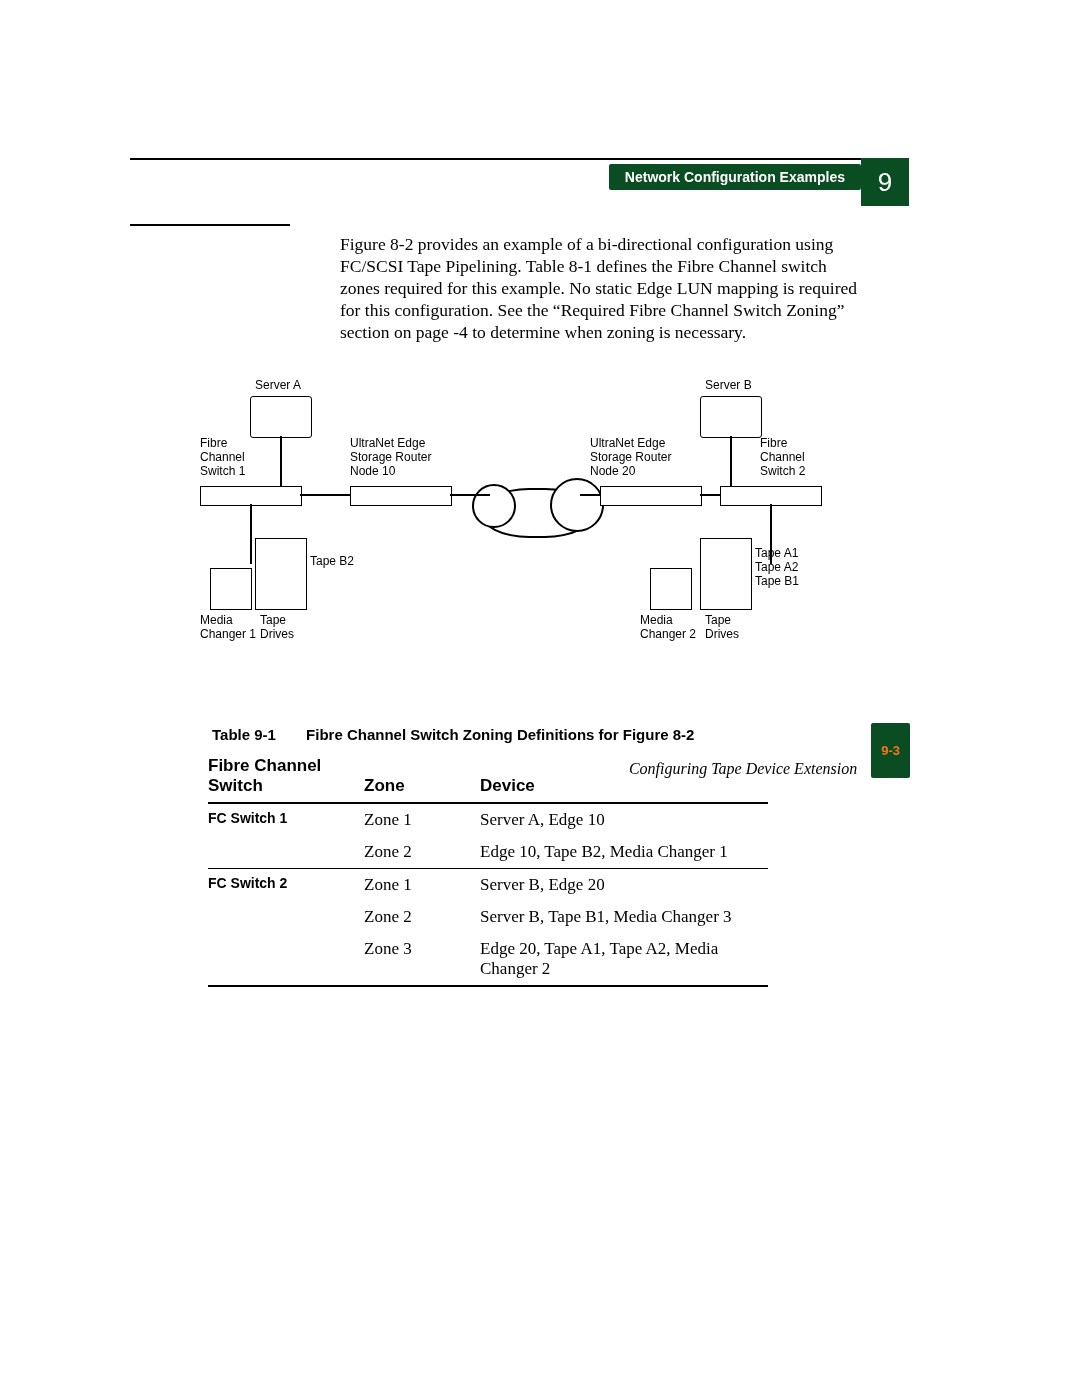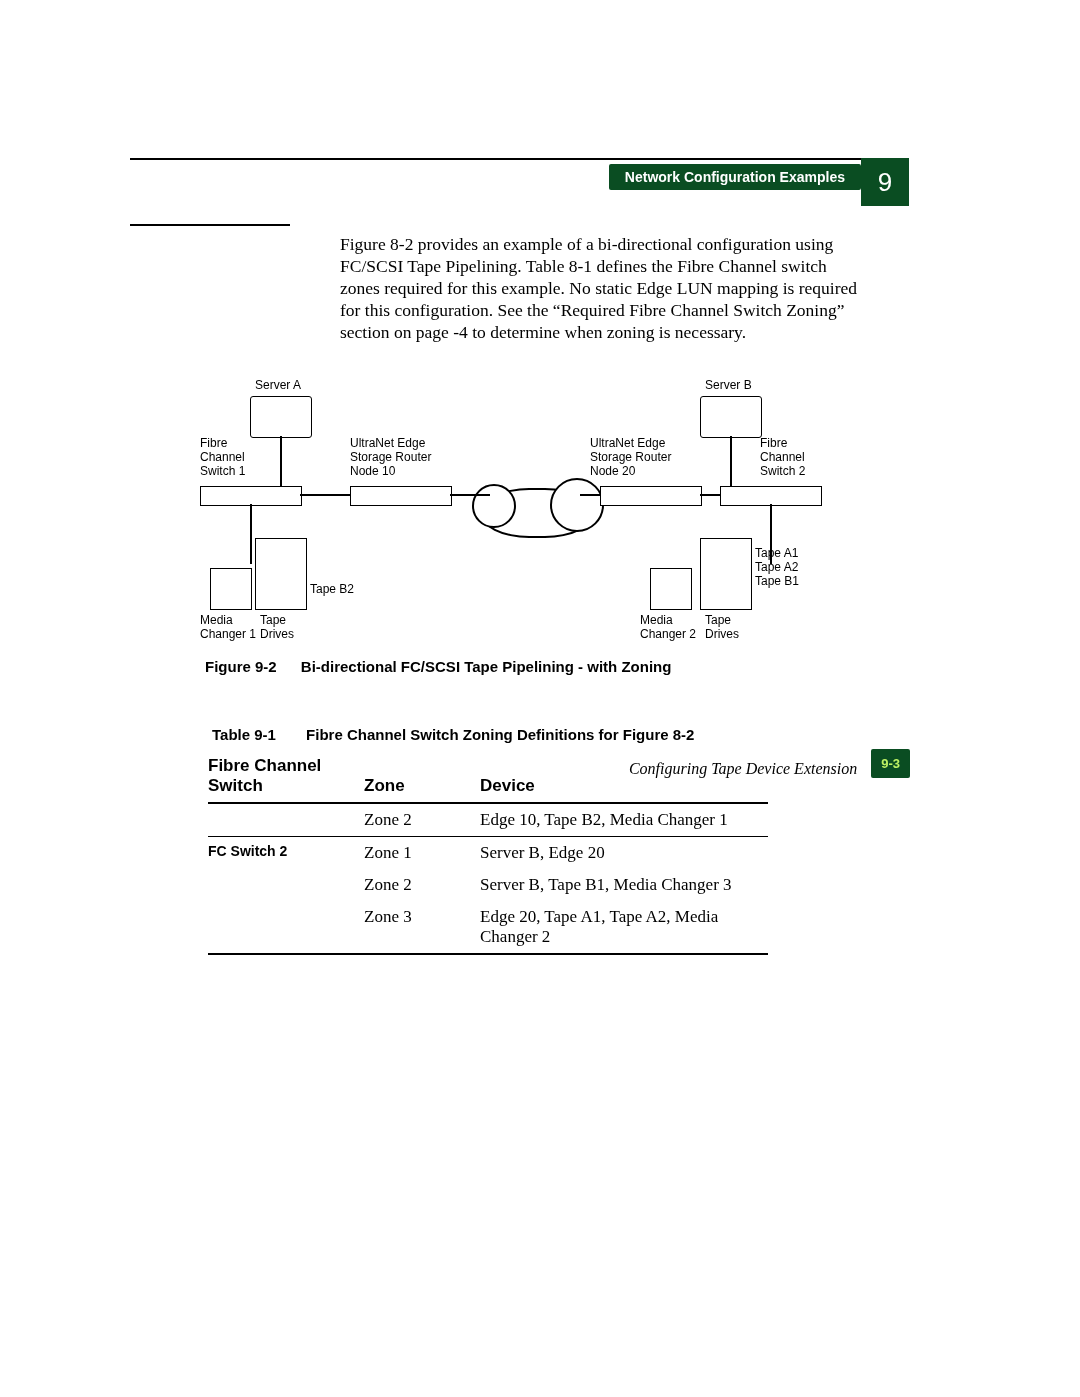--- a/index.html
+++ b/index.html
@@ -166,24 +166,24 @@
     font-family: Arial, Helvetica, sans-serif;
   }
   .footer .doc-title {
     font-style: italic;
     font-family: "Times New Roman", Times, serif;
     font-size: 16px;
     margin-right: 14px;
   }
   .footer .page-badge {
     background: #0a4d22;
-    color: #bef264;
+    color: #f97316;
     font-weight: bold;
     font-size: 13px;
-    padding: 7px 10px;
+    padding: 20px 10px;
     border-radius: 2px;
   }
 </style>
 </head>
 <body>
 
 <div class="page">
 
   <div class="top-rule"></div>
 
@@ -234,60 +234,61 @@
     <div class="device" style="left:520px; top:108px; width:100px; height:18px;"></div>
 
     <div class="line" style="left:100px; top:116px; width:50px; height:2px;"></div>
     <div class="line" style="left:250px; top:116px; width:40px; height:2px;"></div>
     <div class="line" style="left:380px; top:116px; width:20px; height:2px;"></div>
     <div class="line" style="left:500px; top:116px; width:20px; height:2px;"></div>
 
     <div class="line" style="left:50px; top:126px; width:2px; height:60px;"></div>
     <div class="line" style="left:570px; top:126px; width:2px; height:60px;"></div>
 
-    <div class="dlabel" style="left:110px; top:176px; text-align:left;margin-top:28px;">Tape B2</div>
+    <div class="dlabel" style="left:110px; top:176px; text-align:left;">Tape B2</div>
 
     <div class="dlabel" style="left:555px; top:168px; text-align:left;">Tape A1</div>
     <div class="dlabel" style="left:555px; top:182px; text-align:left;">Tape A2</div>
     <div class="dlabel" style="left:555px; top:196px; text-align:left;">Tape B1</div>
 
     <div class="device" style="left:10px; top:190px; width:40px; height:40px;"></div>
     <div class="device" style="left:55px; top:160px; width:50px; height:70px;"></div>
     <div class="dlabel" style="left:0px; top:235px; white-space:pre; text-align:left;">Media
 Changer 1</div>
     <div class="dlabel" style="left:60px; top:235px; white-space:pre; text-align:left;">Tape
 Drives</div>
 
     <div class="device" style="left:450px; top:190px; width:40px; height:40px;"></div>
     <div class="device" style="left:500px; top:160px; width:50px; height:70px;"></div>
     <div class="dlabel" style="left:440px; top:235px; white-space:pre; text-align:left;">Media
 Changer 2</div>
     <div class="dlabel" style="left:505px; top:235px; white-space:pre; text-align:left;">Tape
 Drives</div>
   </div>
 
-  <div class="figure-caption">
-    <span class="fc-label">Figure 9-2</span>
-    <span class="fc-title">Bi-directional FC/SCSI Tape Pipelining - with Zoning</span>
-  </div>
 
   <div class="table-caption">
     <span class="tc-label">Table 9-1</span>
     <span class="tc-title">Fibre Channel Switch Zoning Definitions for Figure 8-2</span>
   </div>
 
   <table class="zone-table">
     <thead>
       <tr>
         <th style="width:150px;">Fibre Channel Switch</th>
         <th style="width:110px;">Zone</th>
         <th>Device</th>
       </tr>
     </thead>
     <tbody>
+      <tr class="no-border">
+        <td class="switch-col">FC Switch 1</td>
+        <td class="zone-col">Zone 1</td>
+        <td class="device-col">Server A, Edge 10</td>
+      </tr>
       <tr>
         <td class="switch-col"></td>
         <td class="zone-col">Zone 2</td>
         <td class="device-col">Edge 10, Tape B2, Media Changer 1</td>
       </tr>
       <tr class="no-border">
         <td class="switch-col">FC Switch 2</td>
         <td class="zone-col">Zone 1</td>
         <td class="device-col">Server B, Edge 20</td>
       </tr>

